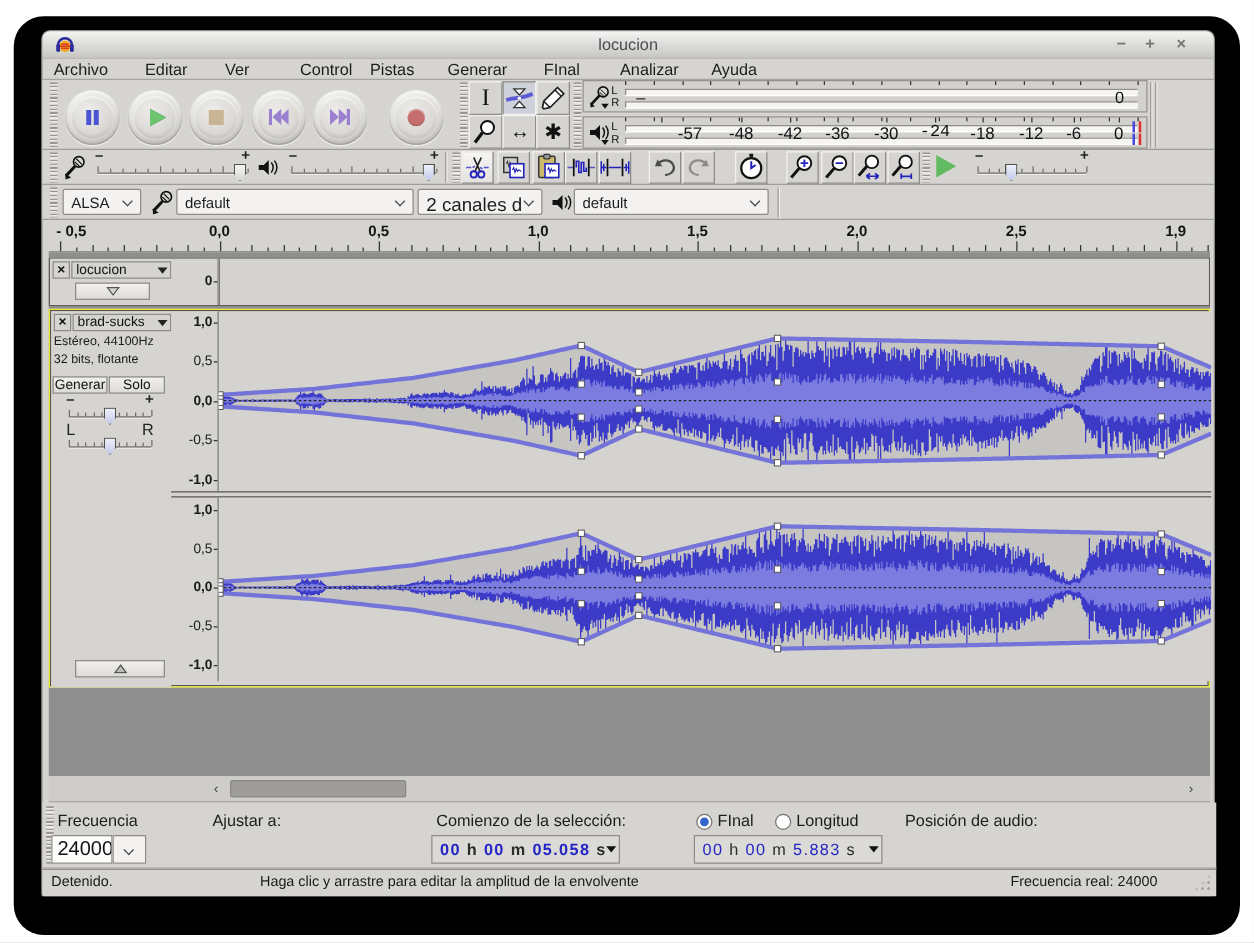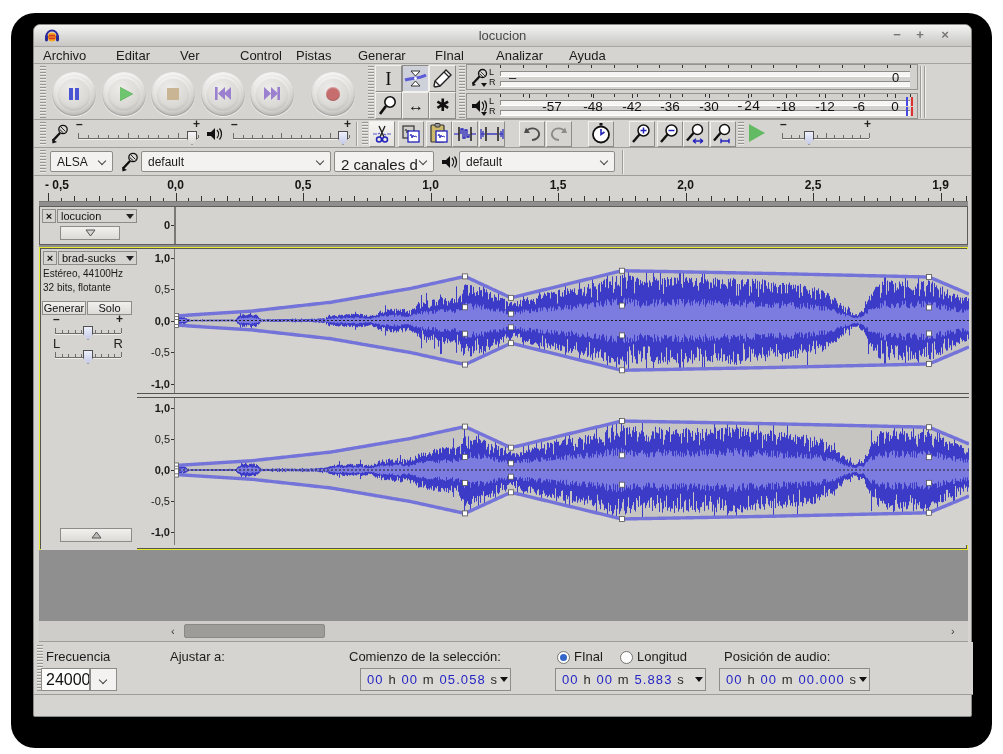--- a/index.html
+++ b/index.html
@@ -802,28 +802,30 @@
       <div class="sel-label" style="left:136px;">Ajustar a:</div>
 
       <div class="sel-label" style="left:315px;">Comienzo de la selección:</div>
       <div class="radio on" style="left:523px;"></div>
       <div class="sel-label" style="left:540px;">FInal</div>
       <div class="radio" style="left:586px;"></div>
       <div class="sel-label" style="left:603px;">Longitud</div>
 
       <div class="sel-label" style="left:690px;">Posición de audio:</div>
 
-      <div class="timefield" style="left:326px;">
+      <div class="timefield" style="left:311px;font-weight:bold;">
         <span class="d">00</span><span class="u"> h </span><span class="d">00</span><span class="u"> m </span><span class="d">05.058</span><span class="u"> s</span>
         <span class="tf-arrow"></span>
       </div>
       <div class="timefield" style="left:521px;">
         <span class="d">00</span><span class="u"> h </span><span class="d">00</span><span class="u"> m </span><span class="d">5.883</span><span class="u"> s</span>
         <span class="tf-arrow"></span>
       </div>
-      <div class="timefield" style="left:685px;">
-        <span class="d">00</span><span class="u"> h </span><span class="d">00</span><span class="u"> m </span><span class="d">00.000</span><span class="u"> s</span>
-        <span class="tf-arrow"></span>
-      </div>
     </div>
 
+    <div id="statusbar">
+      <div id="status-left">Detenido.</div>
+      <div id="status-mid">Haga clic y arrastre para editar la amplitud de la envolvente</div>
+      <div id="status-right">Frecuencia real: 24000</div>
+      <div id="resize-grip"></div>
+    </div>
   </div>
 </div>
 
 </body></html>

